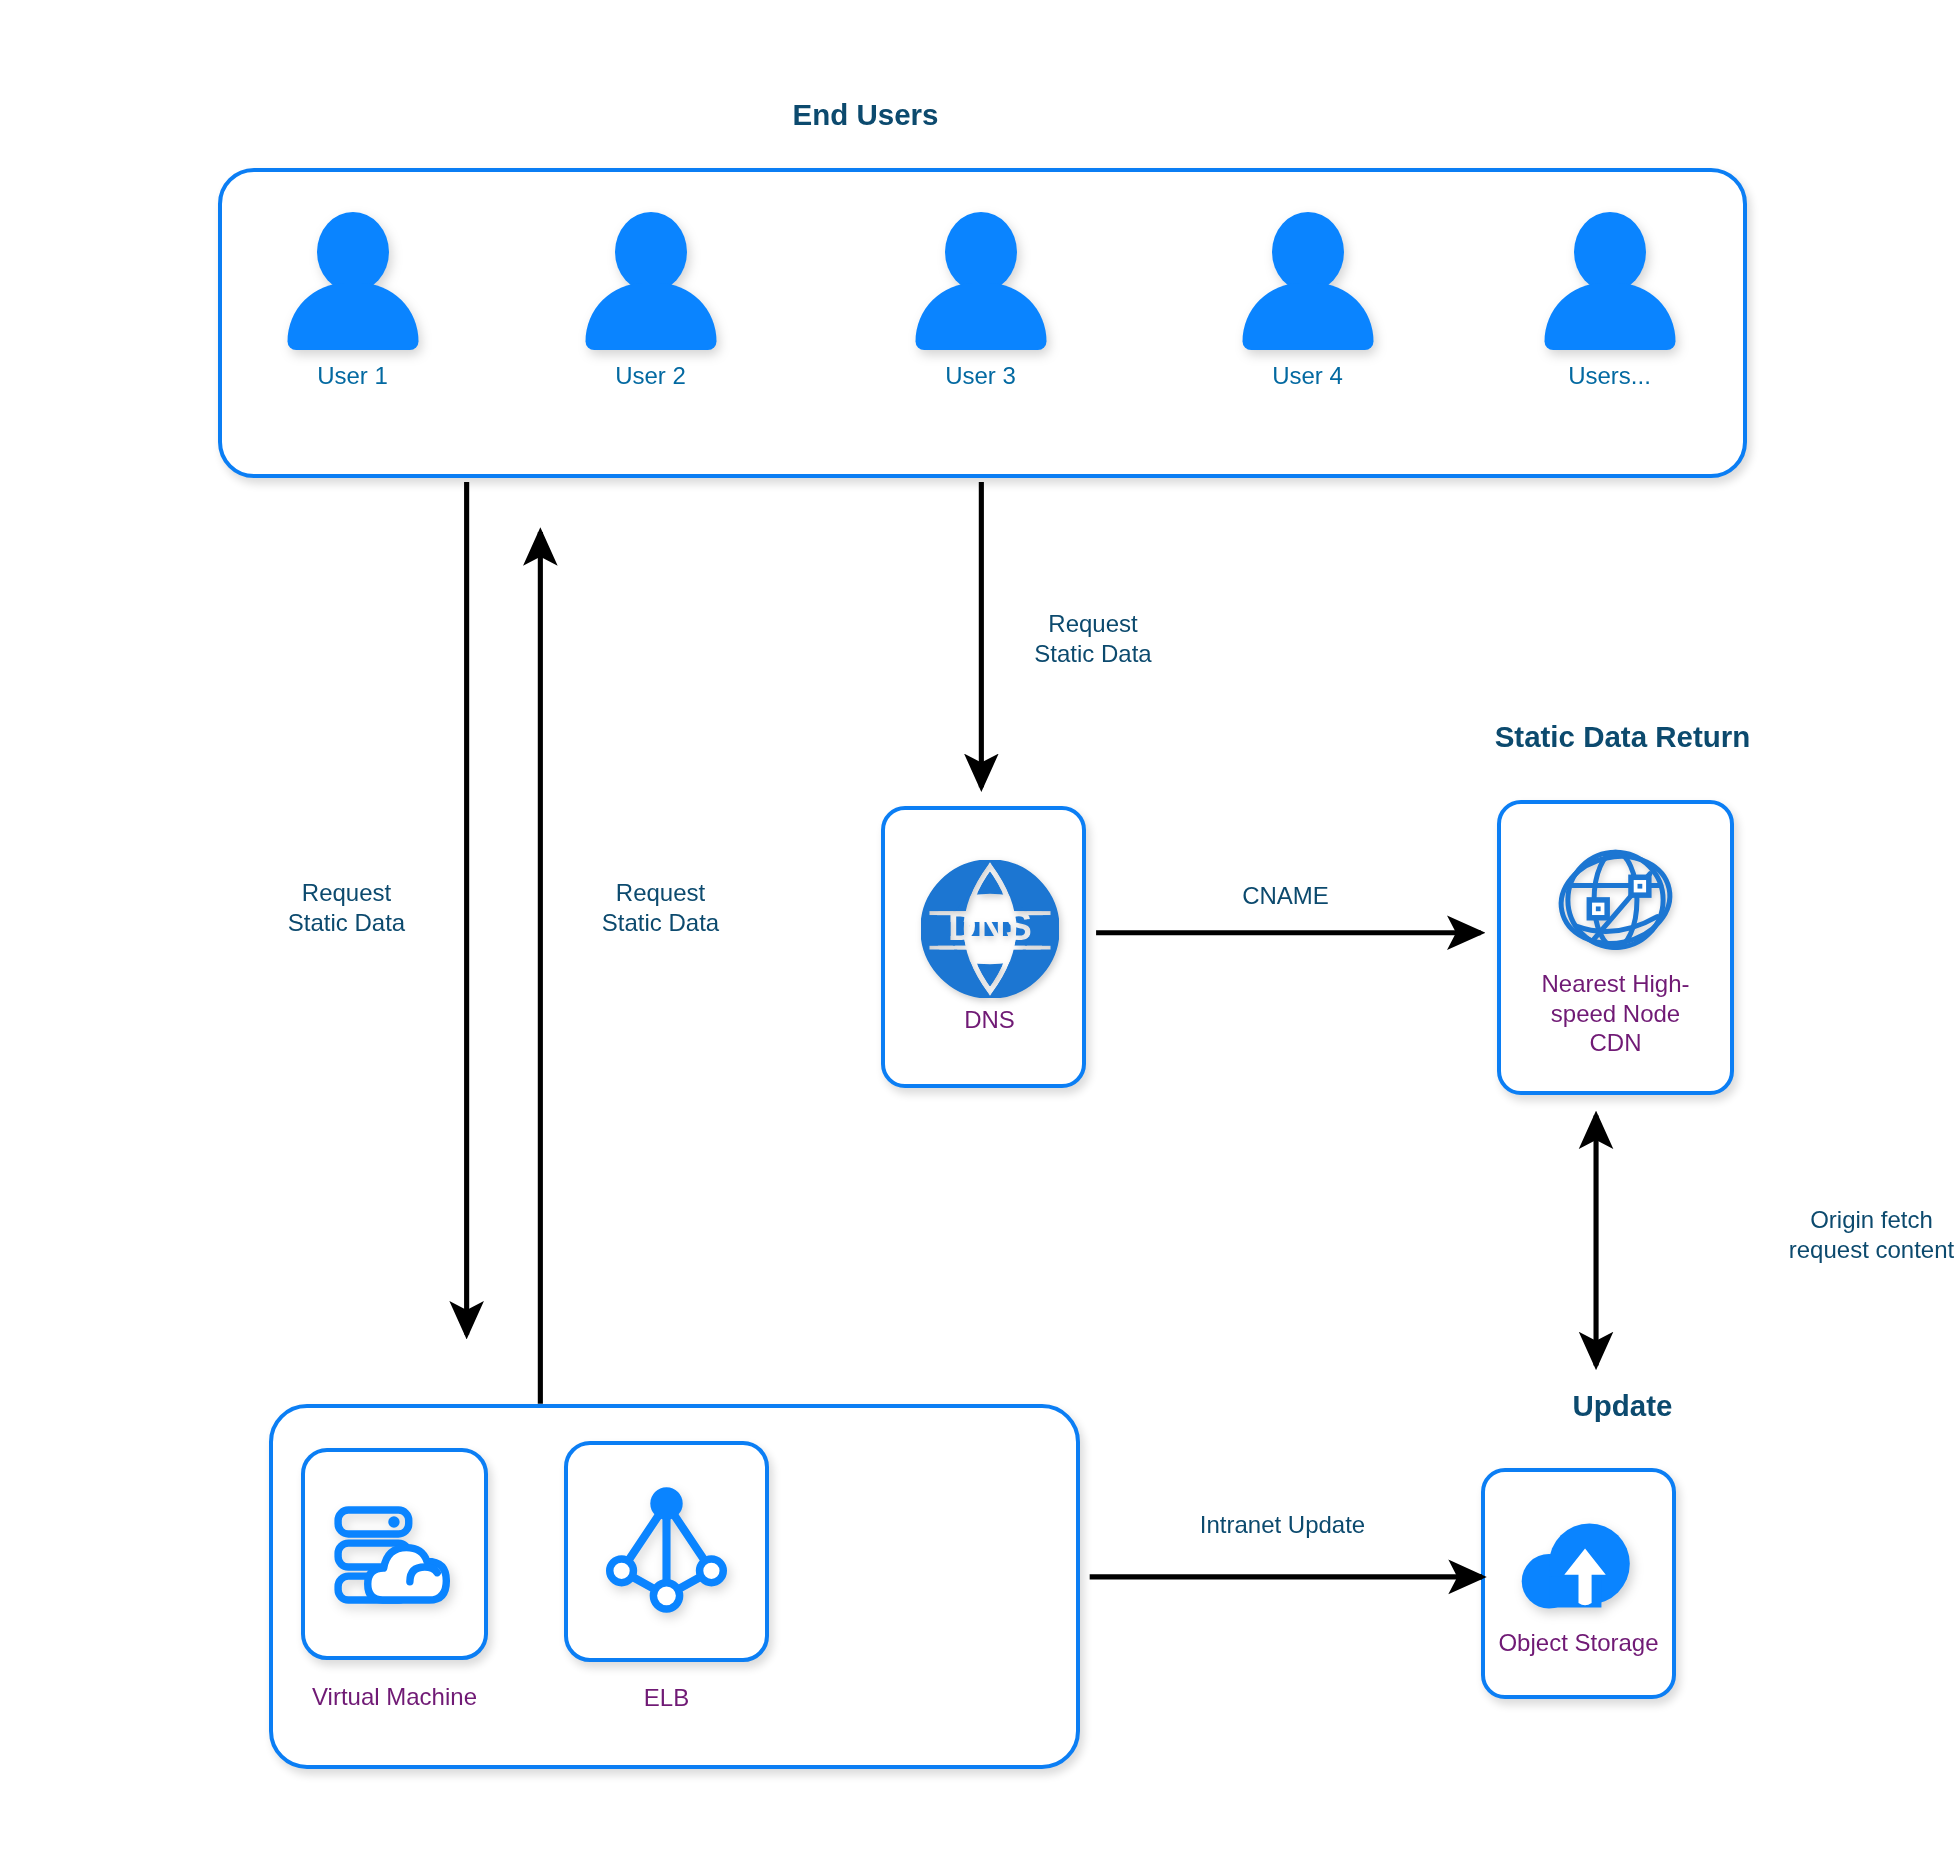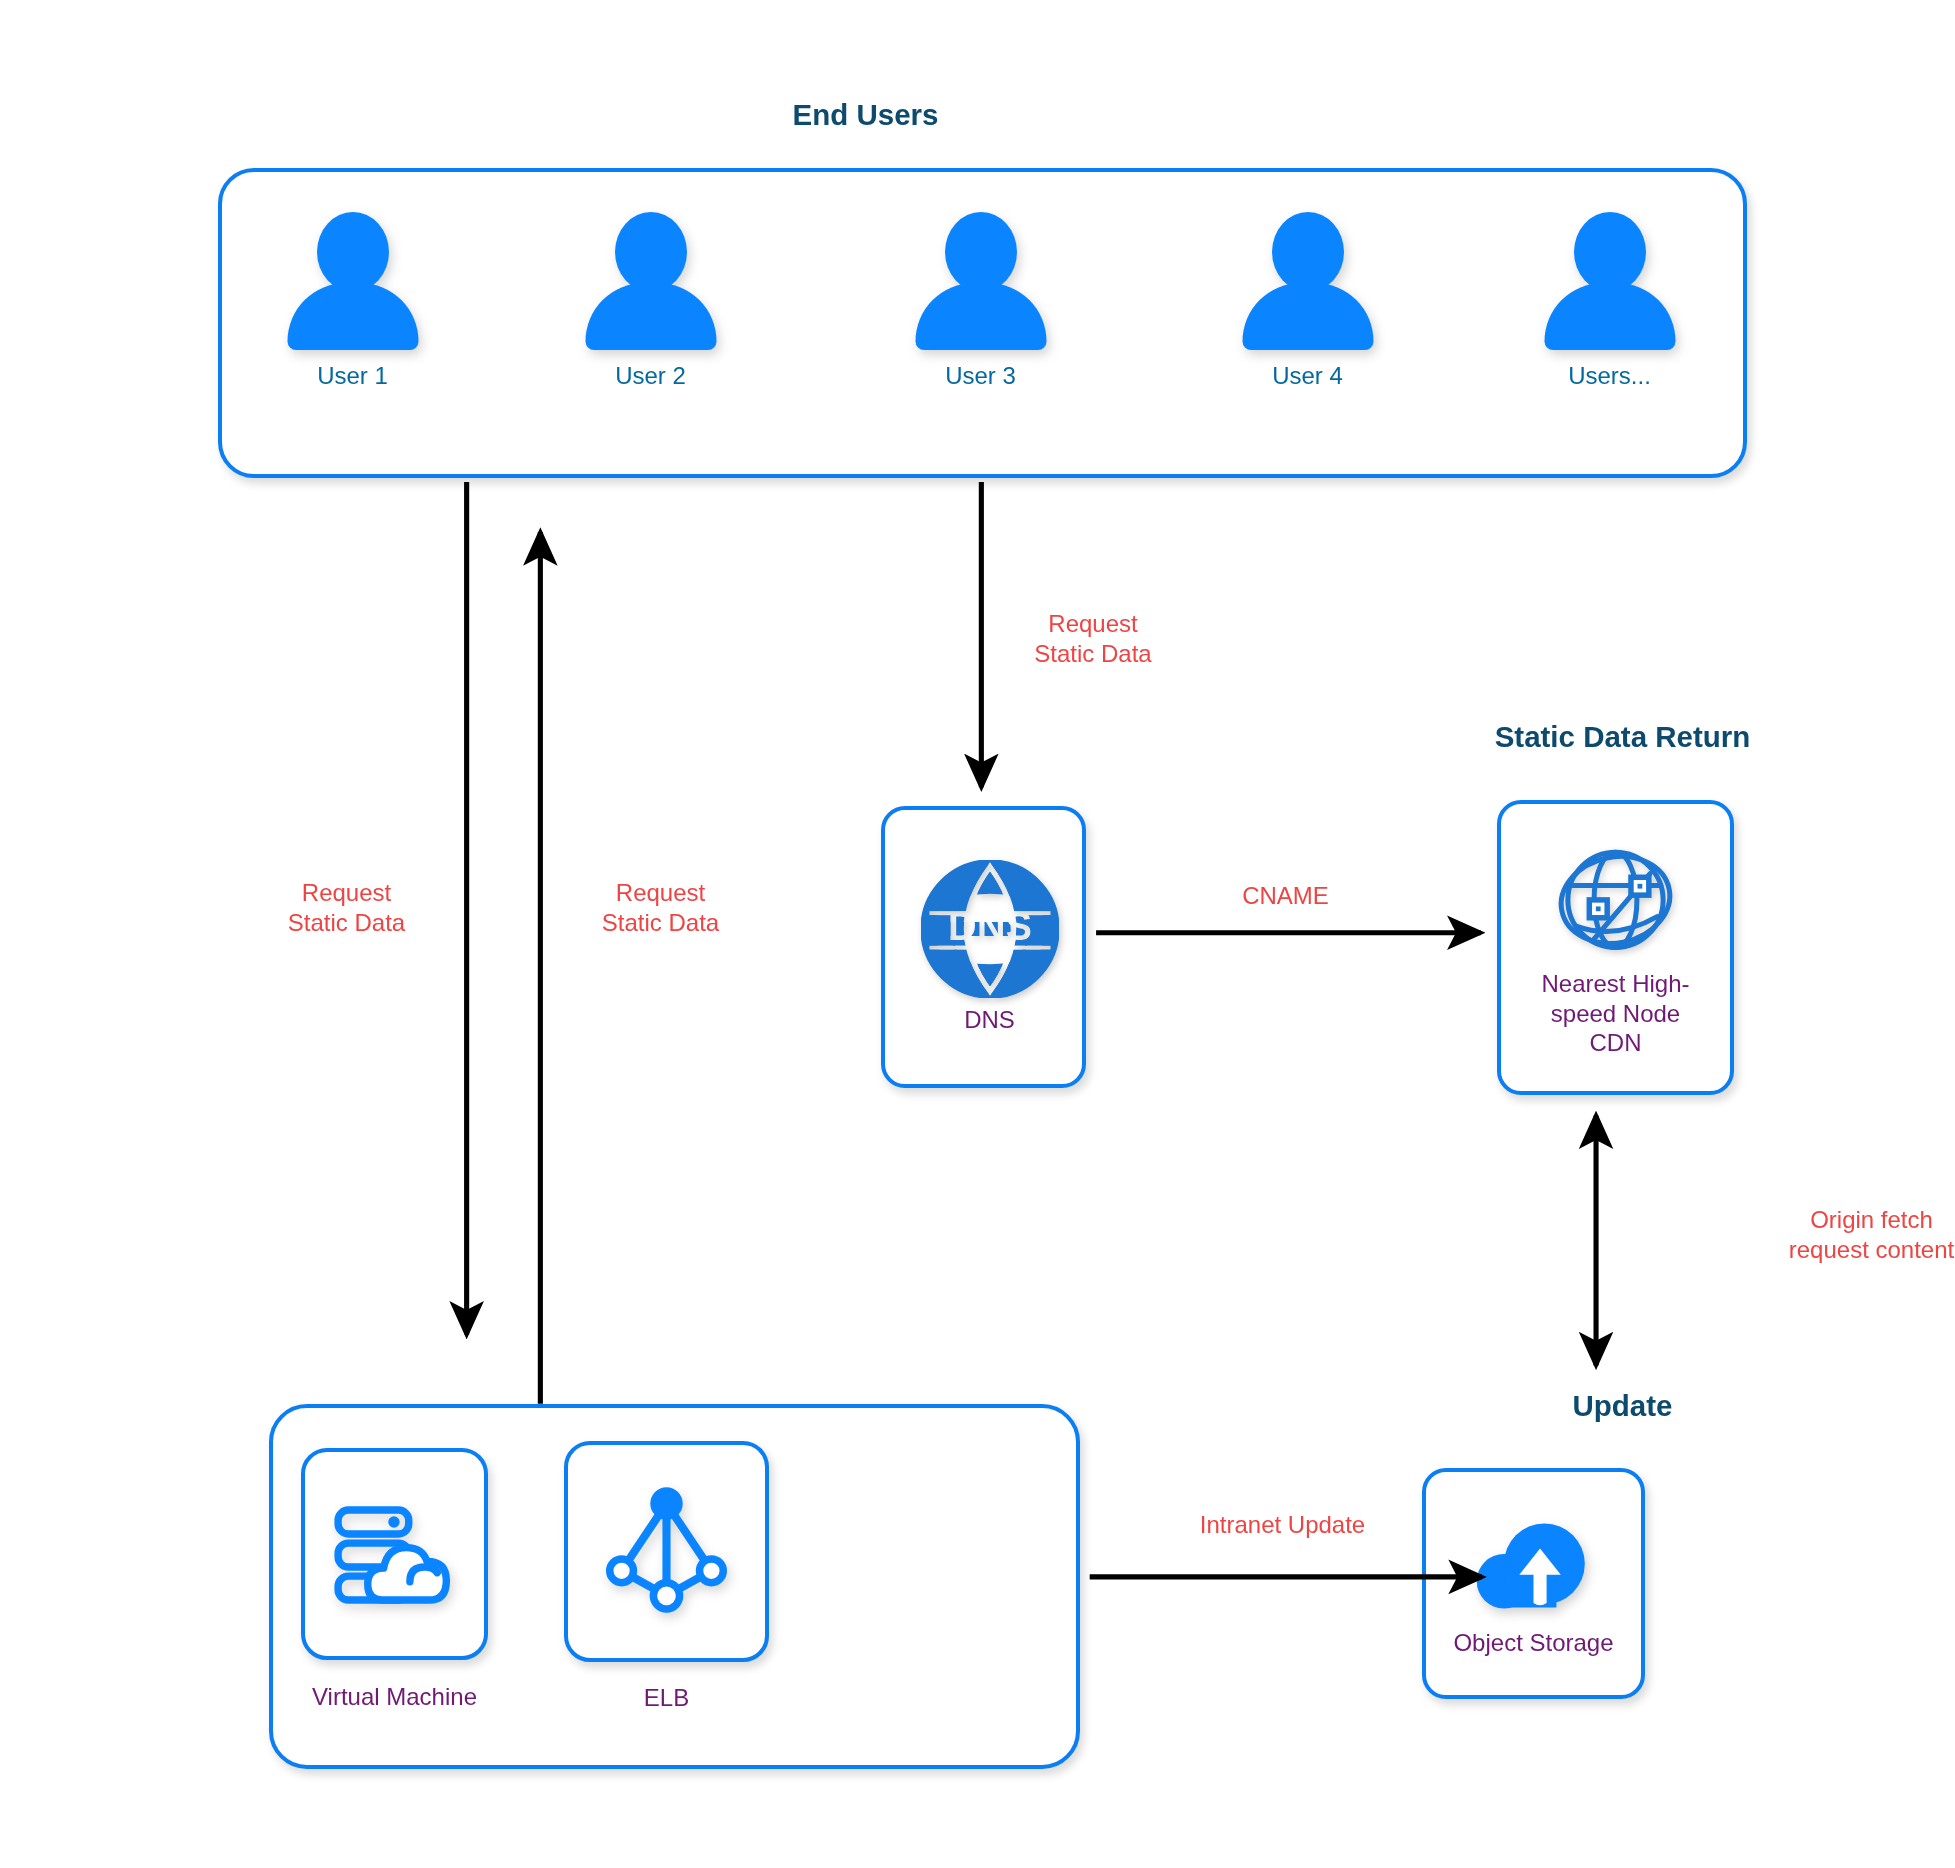--- a/index.html
+++ b/index.html
@@ -98,21 +98,21 @@
     font-size: 24px;
     color: #0369a1;
     margin-top: 11.5px;
     white-space: nowrap;
   }
 
   
   .edge-label {
     position: absolute;
     font-size: 24px;
-    color: #ef4444;
+    color: #0c4a6e;
     line-height: 1.25;
     text-align: center;
     white-space: pre-line;
   }
 
   svg.overlay {
     position: absolute;
     left: 0; top: 0;
     width: 1955px;
     height: 1868px;
@@ -227,21 +227,21 @@
           <rect x="73.5" y="38.5" width="4" height="4"></rect>
           <rect x="38.5" y="57.5" width="4" height="4"></rect>
         </g>
       </svg>
     </span>
     <div class="node-label" style="white-space:pre-line;">Nearest High-
 speed Node
 CDN</div>
   </div>
 
-  <div class="node-card" style="left:1422px; top:1468px; width:223px; height:231px;">
+  <div class="node-card" style="left:1481px; top:1468px; width:195px; height:231px;">
     <span>
       <svg class="icon-svg" width="131" height="112" viewBox="0 0 120 100" style="filter:drop-shadow(3.2px 5.1px 5.1px rgba(0,0,0,0.18));">
         <g fill="#0a84ff">
           <circle cx="33" cy="64" r="25"></circle>
           <circle cx="70" cy="48" r="37"></circle>
           <rect x="33" y="60" width="48" height="28"></rect>
         </g>
         <path d="M60 84 L60 58 L47 58 L66 34 L85 58 L72 58 L72 84 Q66 88 60 84 Z" fill="#ffffff"></path>
       </svg>
     </span>

